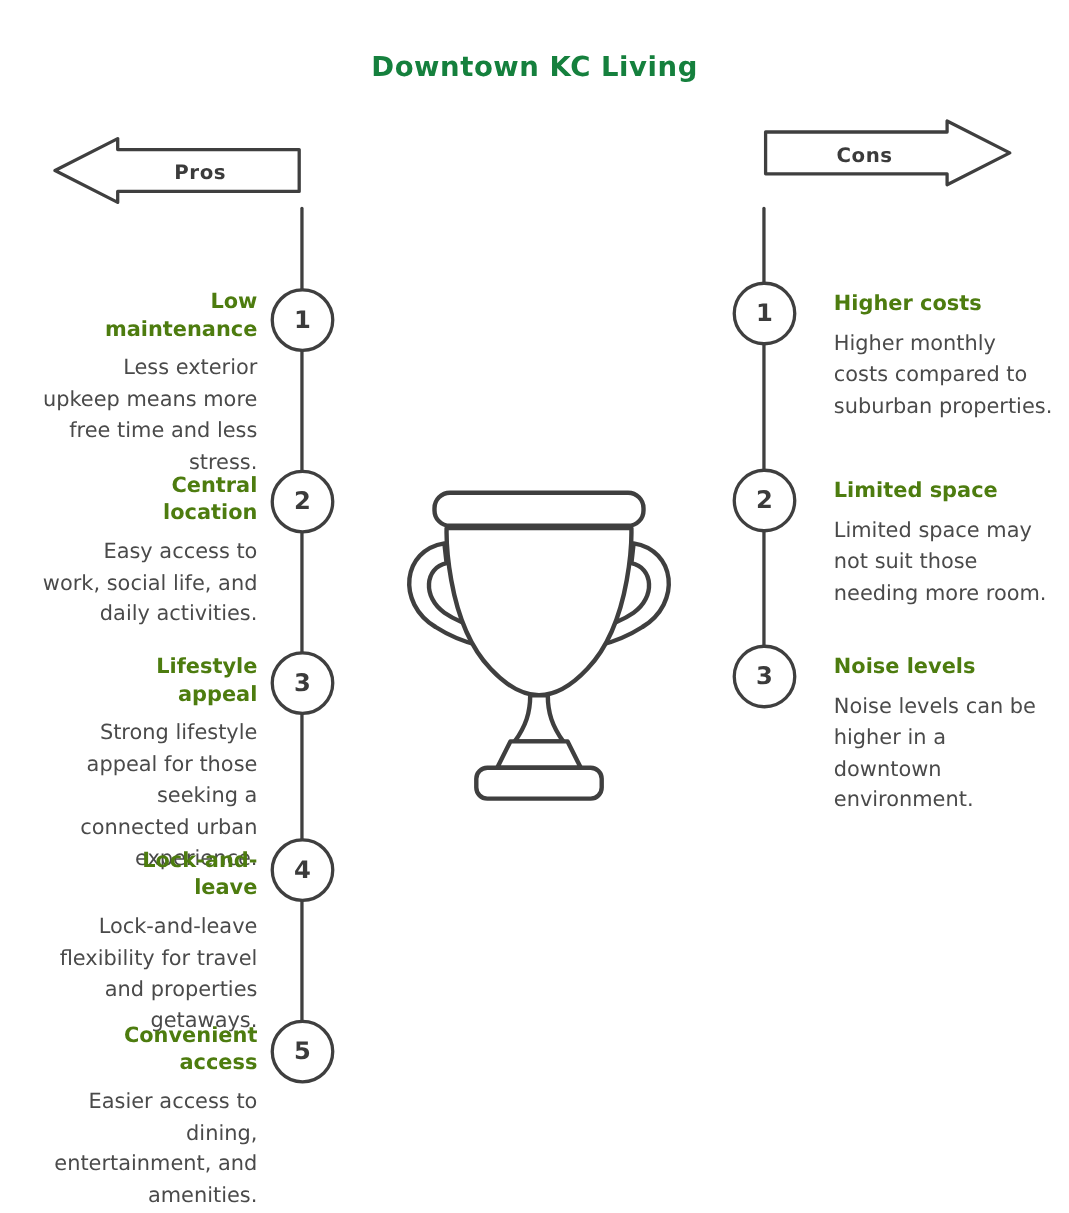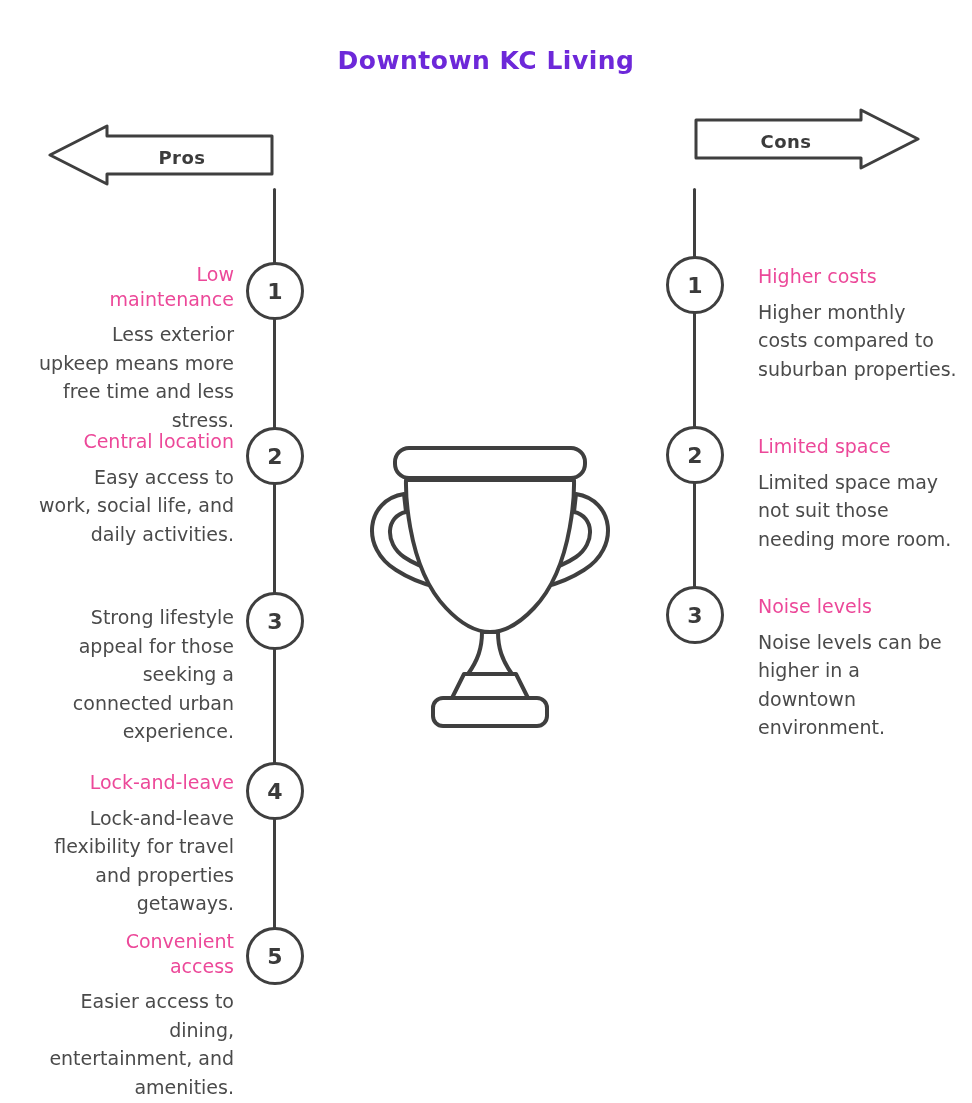--- a/index.html
+++ b/index.html
@@ -7,39 +7,39 @@
     position:relative;
     width:972px;height:1103px;
     background:#ffffff;
     font-family:"DejaVu Sans", sans-serif;
     color:#3f3f3f;
     overflow:hidden;
   }
   .page-title{
     position:absolute;left:0;top:46px;width:972px;
     text-align:center;font-size:25px;font-weight:bold;
-    letter-spacing:.5px;color:#6d28d9;
+    letter-spacing:.5px;color:#15803d;
   }
   .arrow-wrap{position:absolute;width:230px;height:70px;}
   .arrow-wrap svg{position:absolute;left:0;top:0;}
   .arrow-label{
     position:absolute;top:0;height:70px;display:flex;
     align-items:center;justify-content:center;
     font-size:18px;font-weight:bold;color:#3b3b3b;letter-spacing:.5px;
   }
   .vline{position:absolute;width:3px;background:#3f3f3f;border-radius:2px;z-index:1;}
   .num-circle{
     position:absolute;width:58px;height:58px;border-radius:50%;
     border:3px solid #3f3f3f;background:#ffffff;z-index:2;
     display:flex;align-items:center;justify-content:center;
     font-size:22px;font-weight:bold;color:#3b3b3b;box-sizing:border-box;
   }
   .item-text{position:absolute;z-index:2;}
   .item-text .item-title{
-    font-size:19px;font-weight:normal;color:#ec4899;line-height:1.3;
+    font-size:19px;font-weight:bold;color:#4d7c0f;line-height:1.3;
   }
   .item-text .item-desc{
     margin-top:9px;font-size:19px;color:#4a4a4a;line-height:1.5;
   }
   .pros-text{text-align:right;}
   .pros-text .item-title{max-width:155px;margin-left:auto;}
   .cons-text{text-align:left;}
   .trophy{position:absolute;left:340px;top:436px;z-index:2;}
 </style>
 </head>
@@ -73,20 +73,21 @@
   </div>
 
   <div class="num-circle" style="left:246px;top:427px;">2</div>
   <div class="item-text pros-text" style="left:38px;top:429px;width:196px;">
     <div class="item-title">Central location</div>
     <div class="item-desc">Easy access to work, social life, and daily activities.</div>
   </div>
 
   <div class="num-circle" style="left:246px;top:592px;">3</div>
   <div class="item-text pros-text" style="left:38px;top:594px;width:196px;">
+    <div class="item-title">Lifestyle appeal</div>
     <div class="item-desc">Strong lifestyle appeal for those seeking a connected urban experience.</div>
   </div>
 
   <div class="num-circle" style="left:246px;top:762px;">4</div>
   <div class="item-text pros-text" style="left:38px;top:770px;width:196px;">
     <div class="item-title">Lock-and-leave</div>
     <div class="item-desc">Lock-and-leave flexibility for travel and properties getaways.</div>
   </div>
 
   <div class="num-circle" style="left:246px;top:927px;">5</div>

